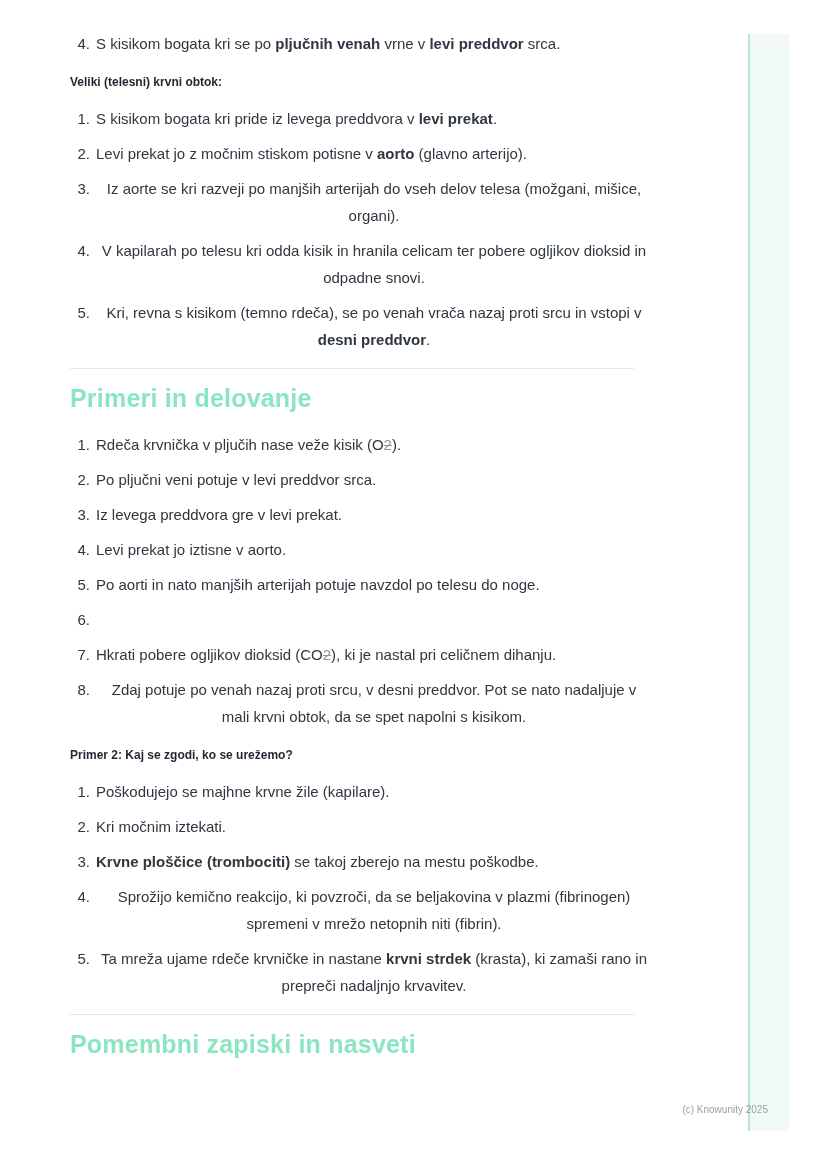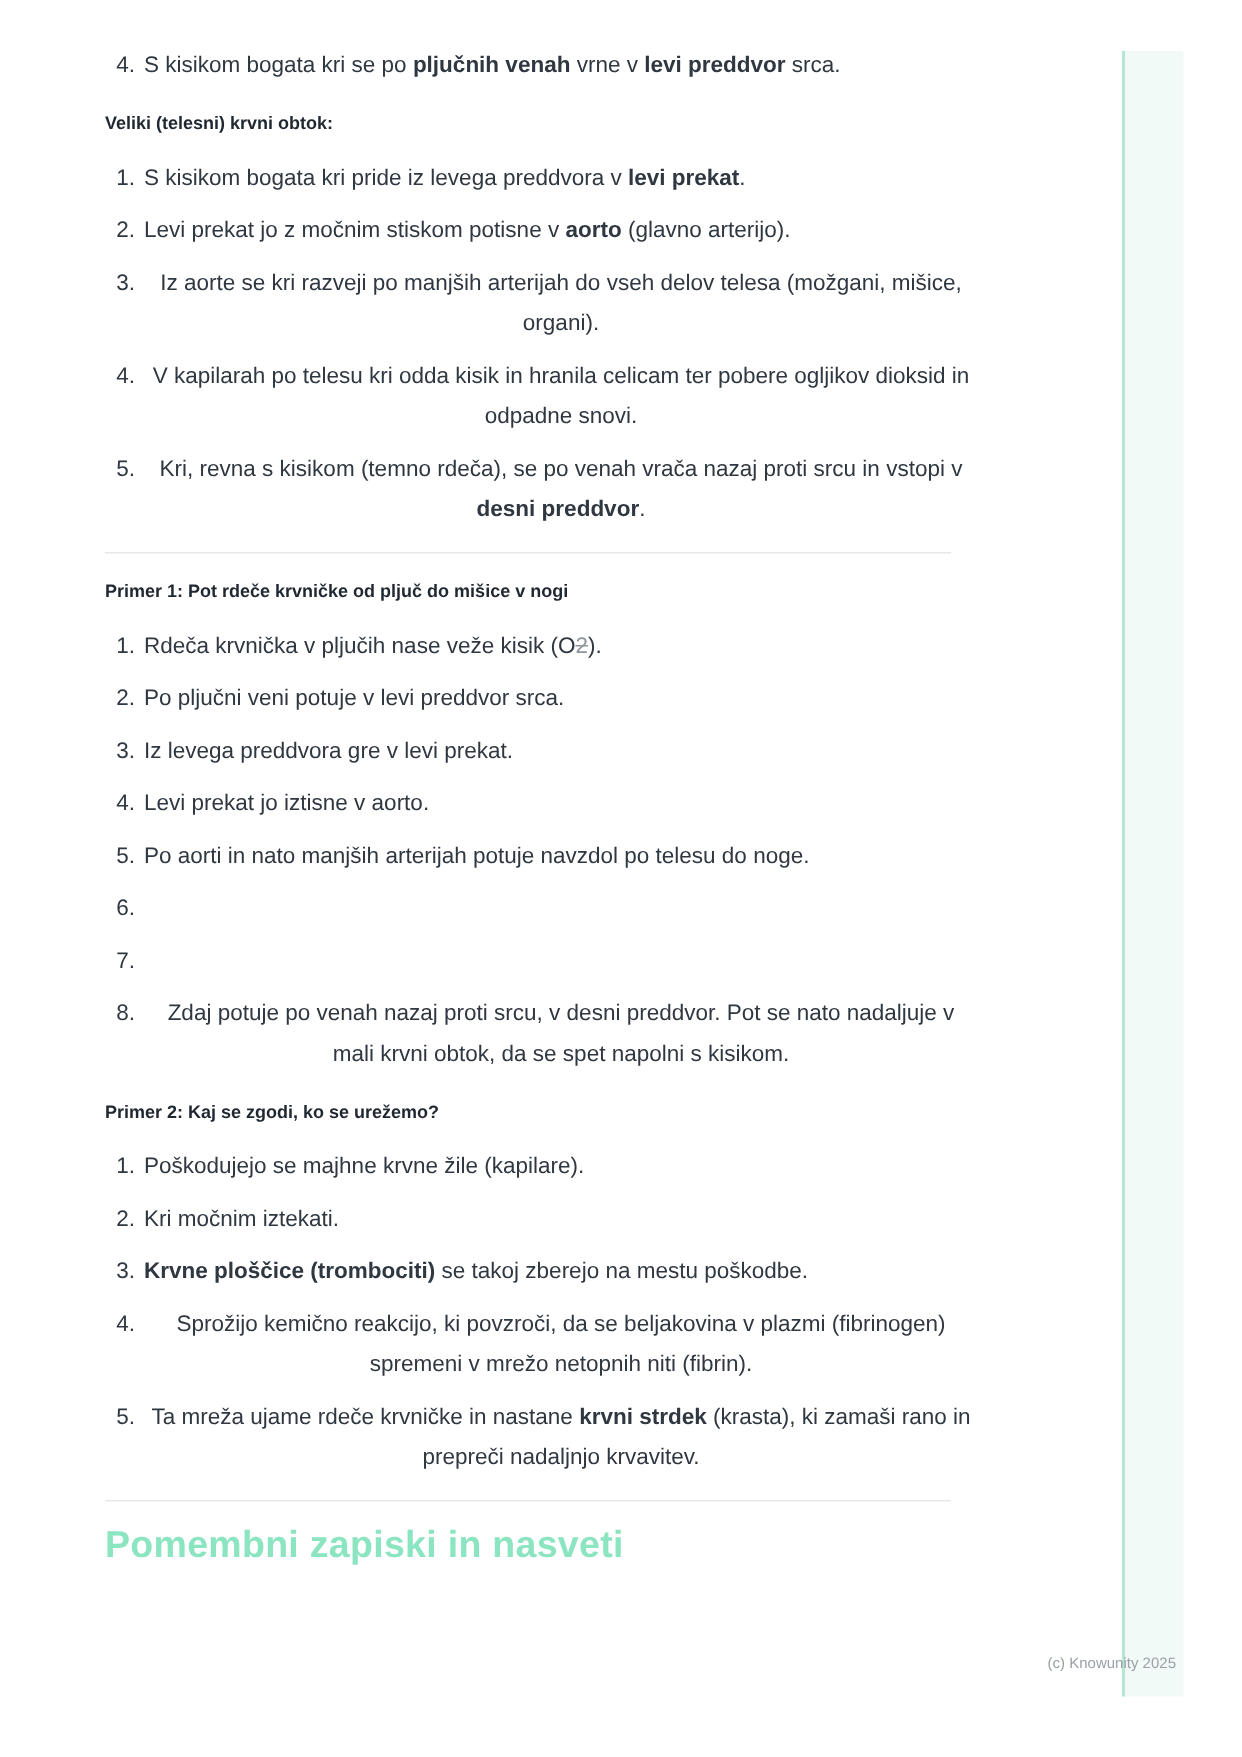--- a/index.html
+++ b/index.html
@@ -68,21 +68,21 @@
   }
   .page-edge {
     position: absolute;
     left: 748px; top: 34px;
     width: 41px; height: 1097px;
     background: var(--edge-fill);
     border-left: 2px solid var(--edge-line);
   }
   .footer {
     position: absolute;
-    top: 1103px; right: 44px;
+    top: 1103px; right: 60px;
     font-size: 10px;
     line-height: 13px;
     color: var(--muted);
   }
 </style>
 </head>
 <body>
 
 <div class="page">
   <div class="content">
@@ -114,22 +114,22 @@
           <span class="txt"><span>V kapilarah po telesu kri odda kisik in hranila celicam ter pobere ogljikov dioksid in odpadne snovi.</span></span>
         </div>
         <div class="list-item">
           <span class="num">5.</span>
           <span class="txt"><span>Kri, revna s kisikom (temno rdeča), se po venah vrača nazaj proti srcu in vstopi v </span><span class="b">desni preddvor</span><span>.</span></span>
         </div>
       </div>
 
     <hr class="divider">
 
+    <h2 class="section-heading">Primeri in delovanje</h2>
 
-    <h3 class="sub-heading">Primer 1: Pot rdeče krvničke od pljuč do mišice v nogi</h3>
 
     <div class="num-list">
         <div class="list-item">
           <span class="num">1.</span>
           <span class="txt"><span>Rdeča krvnička v pljučih nase veže kisik (O</span><span class="strike">2</span><span>).</span></span>
         </div>
         <div class="list-item">
           <span class="num">2.</span>
           <span class="txt"><span>Po pljučni veni potuje v levi preddvor srca.</span></span>
         </div>
@@ -143,20 +143,21 @@
         </div>
         <div class="list-item">
           <span class="num">5.</span>
           <span class="txt"><span>Po aorti in nato manjših arterijah potuje navzdol po telesu do noge.</span></span>
         </div>
         <div class="list-item">
           <span class="num">6.</span>
         </div>
         <div class="list-item">
           <span class="num">7.</span>
+          <span class="txt"><span>Hkrati pobere ogljikov dioksid (CO</span><span class="strike">2</span><span>), ki je nastal pri celičnem dihanju.</span></span>
         </div>
         <div class="list-item">
           <span class="num">8.</span>
           <span class="txt"><span>Zdaj potuje po venah nazaj proti srcu, v desni preddvor. Pot se nato nadaljuje v mali krvni obtok, da se spet napolni s kisikom.</span></span>
         </div>
       </div>
 
     <h3 class="sub-heading">Primer 2: Kaj se zgodi, ko se urežemo?</h3>
 
     <div class="num-list">

